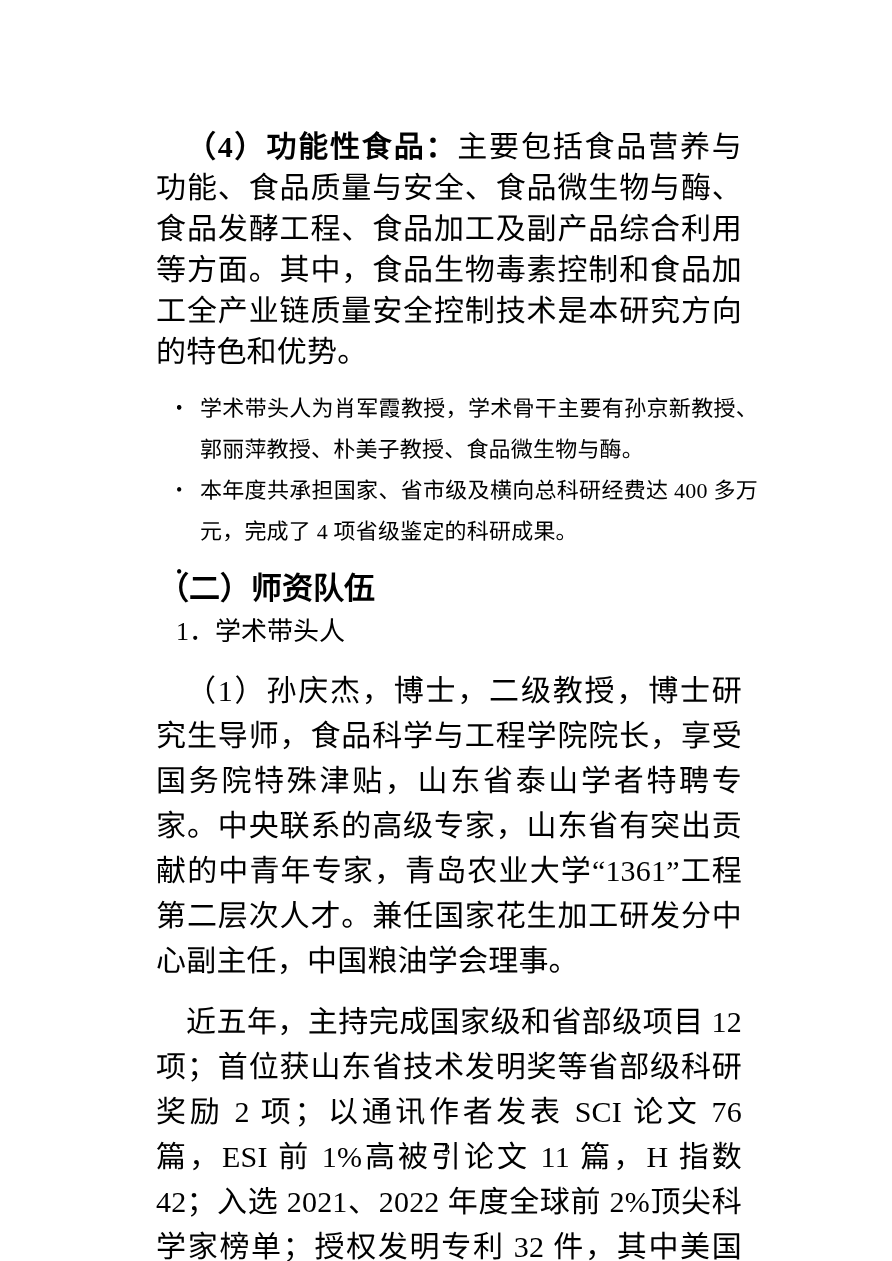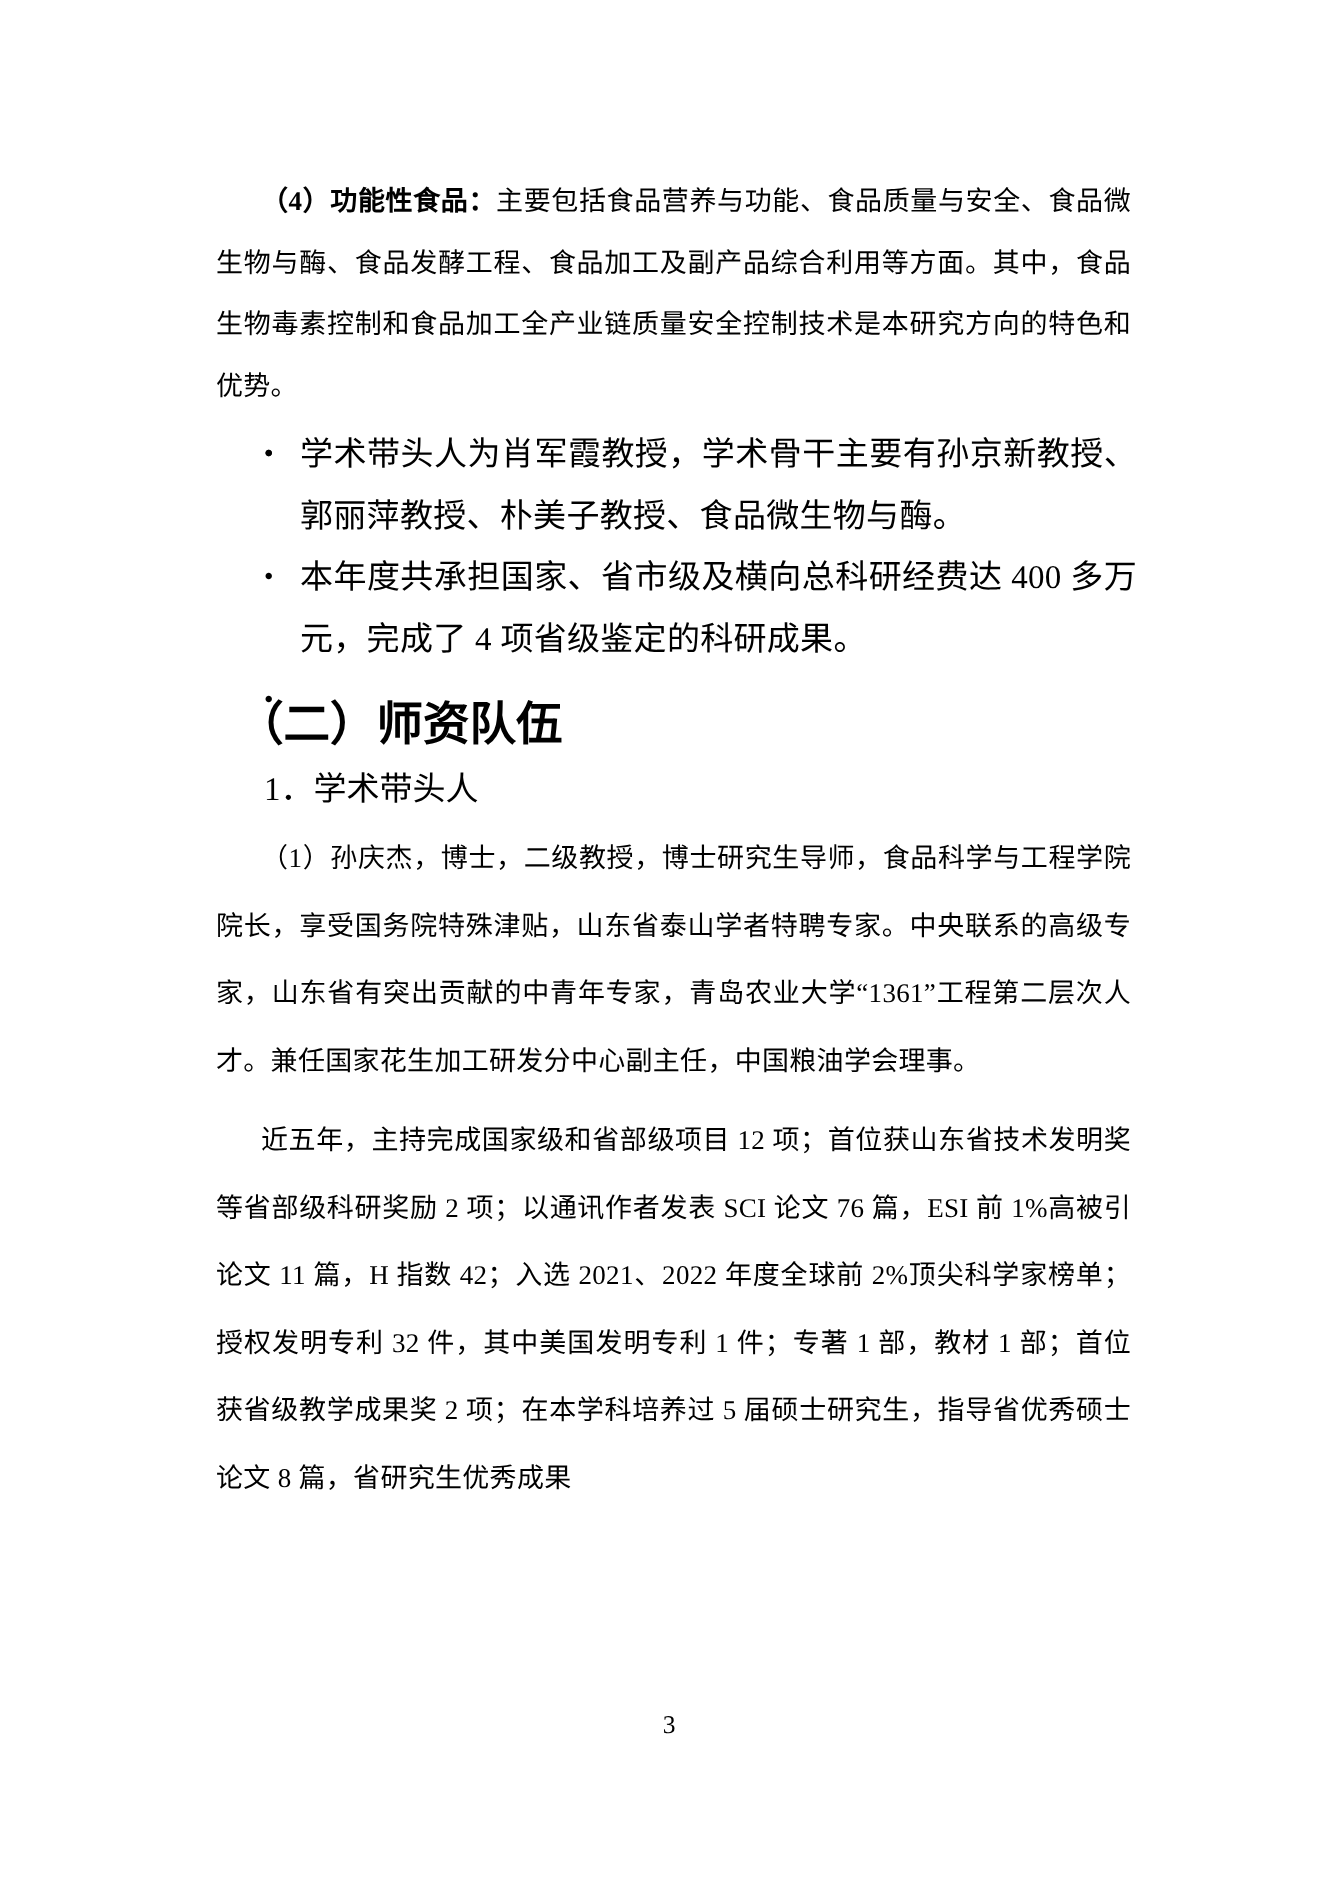--- a/index.html
+++ b/index.html
@@ -16,22 +16,22 @@
     font-family: "Liberation Serif", serif;
     overflow: hidden;
   }
   .content {
     position: absolute;
     left: 140px;
     top: 110px;
     width: 618px;
   }
   .para {
-    margin: 4px;
-    font-size: 18px;
+    margin: 16px;
+    font-size: 30px;
     line-height: 41px;
     text-align: justify;
     text-justify: inter-ideograph;
     letter-spacing: 0.2px;
   }
   .para.indent { text-indent: 30px; }
   .para .lead { font-weight: bold; }
   .lh45 { line-height: 45px; }
   .mt8 { margin-top: 8px; }
   ul.bullets {
@@ -57,21 +57,21 @@
   h2.section-heading {
     margin: 20px 0 0 18px;
     font-family: "Liberation Sans", sans-serif;
     font-weight: 700;
     font-size: 31px;
     line-height: 34px;
     color: #000000;
   }
   p.subheading {
     margin: 6px 0 0 36px;
-    font-size: 22px;
+    font-size: 26px;
     line-height: 40px;
   }
   .pageno {
     position: absolute;
     left: 0;
     top: 1140px;
     width: 892px;
     text-align: center;
     font-size: 17px;
     line-height: 20px;

